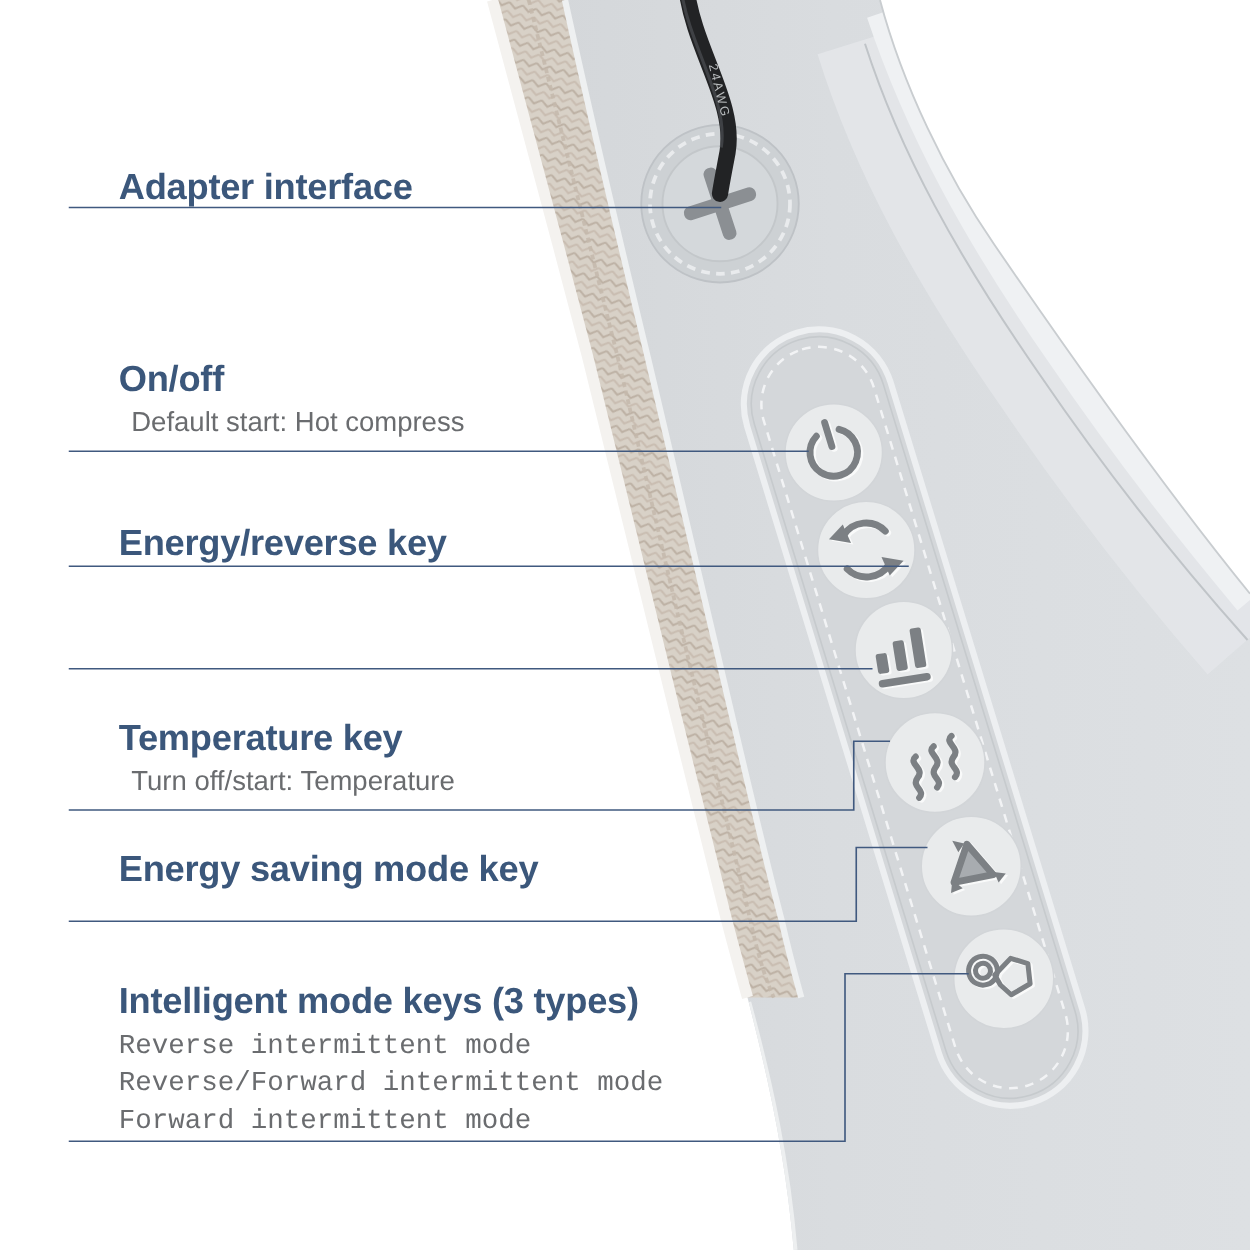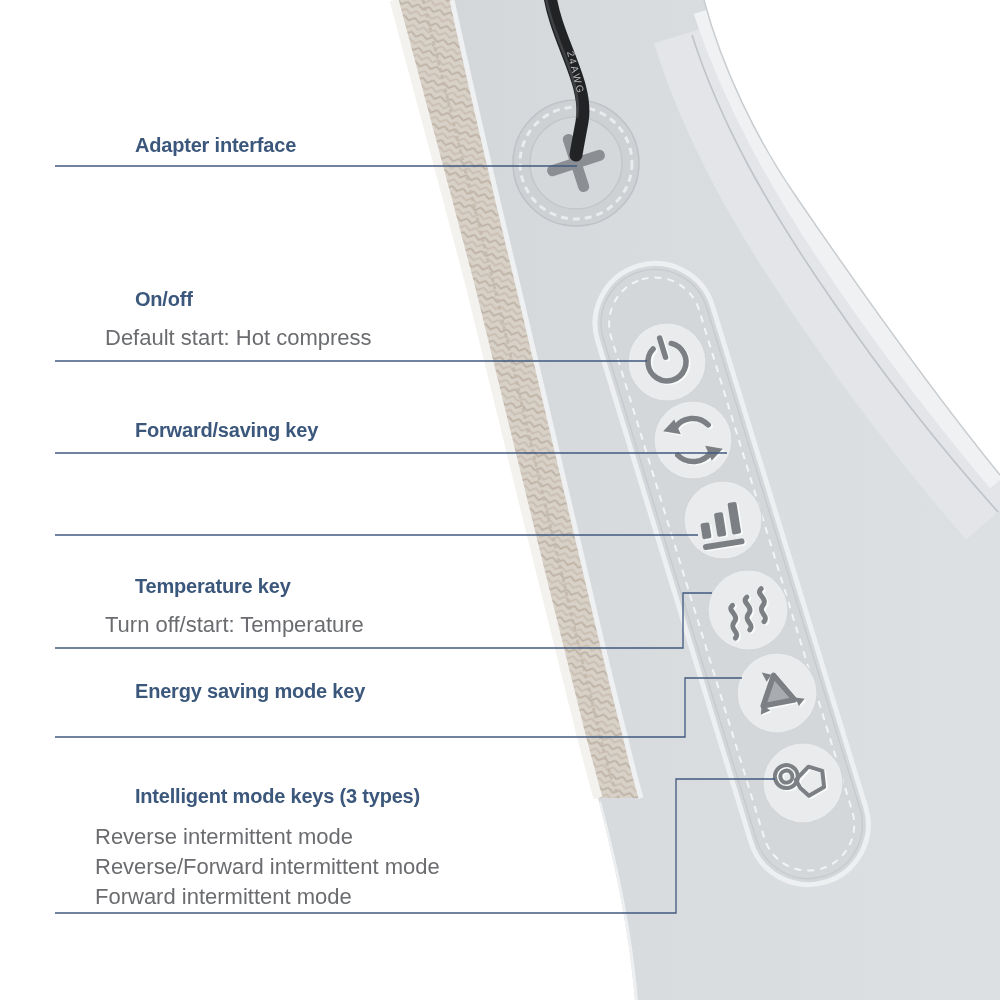--- a/index.html
+++ b/index.html
@@ -2,22 +2,22 @@
 <html><head>
 <meta charset="utf-8">
 <style>
   html,body{margin:0;padding:0;background:#ffffff;}
   #canvas{
     position:relative;width:1000px;height:1000px;background:#ffffff;
     font-family:"Liberation Sans", sans-serif;overflow:hidden;
   }
   #art{position:absolute;left:0;top:0;}
   .ann-title{
-    position:absolute;left:95px;font-size:20px;font-weight:bold;
-    color:#3b577b;letter-spacing:-0.2px;white-space:nowrap;margin-left:40px;
+    position:absolute;left:95px;font-size:29px;font-weight:bold;
+    color:#3b577b;letter-spacing:-0.2px;white-space:nowrap;
   }
   .ann-sub{
     position:absolute;left:105px;font-size:22px;color:#6a6c6f;white-space:nowrap;
   }
   .ann-sub-group{position:absolute;left:95px;font-size:22px;color:#6a6c6f;line-height:30px;white-space:nowrap;}
 </style>
 </head>
 <body>
 
 <div id="canvas">
@@ -174,28 +174,28 @@
       <polyline points="55,737 685,737 685,678 742,678"></polyline>
       <polyline points="55,913 676,913 676,779 775,779"></polyline>
     </g>
   </svg>
 
   <div class="ann-title" style="top:134px;">Adapter interface</div>
 
   <div class="ann-title" style="top:288px;">On/off</div>
   <div class="ann-sub" style="top:325px;">Default start: Hot compress</div>
 
-  <div class="ann-title" style="top:419px;">Forward/saving key</div>
+  <div class="ann-title" style="top:419px;">Energy/reverse key</div>
 
 
   <div class="ann-title" style="top:575px;">Temperature key</div>
   <div class="ann-sub" style="top:612px;">Turn off/start: Temperature</div>
 
   <div class="ann-title" style="top:680px;">Energy saving mode key</div>
 
   <div class="ann-title" style="top:785px;">Intelligent mode keys (3 types)</div>
-  <div class="ann-sub-group" style="top:822px;">
+  <div class="ann-sub-group" style="top:822px;font-family:Liberation Mono, monospace;">
     <div>Reverse intermittent mode</div>
     <div>Reverse/Forward intermittent mode</div>
     <div>Forward intermittent mode</div>
   </div>
 
 </div>
 
 </body></html>

